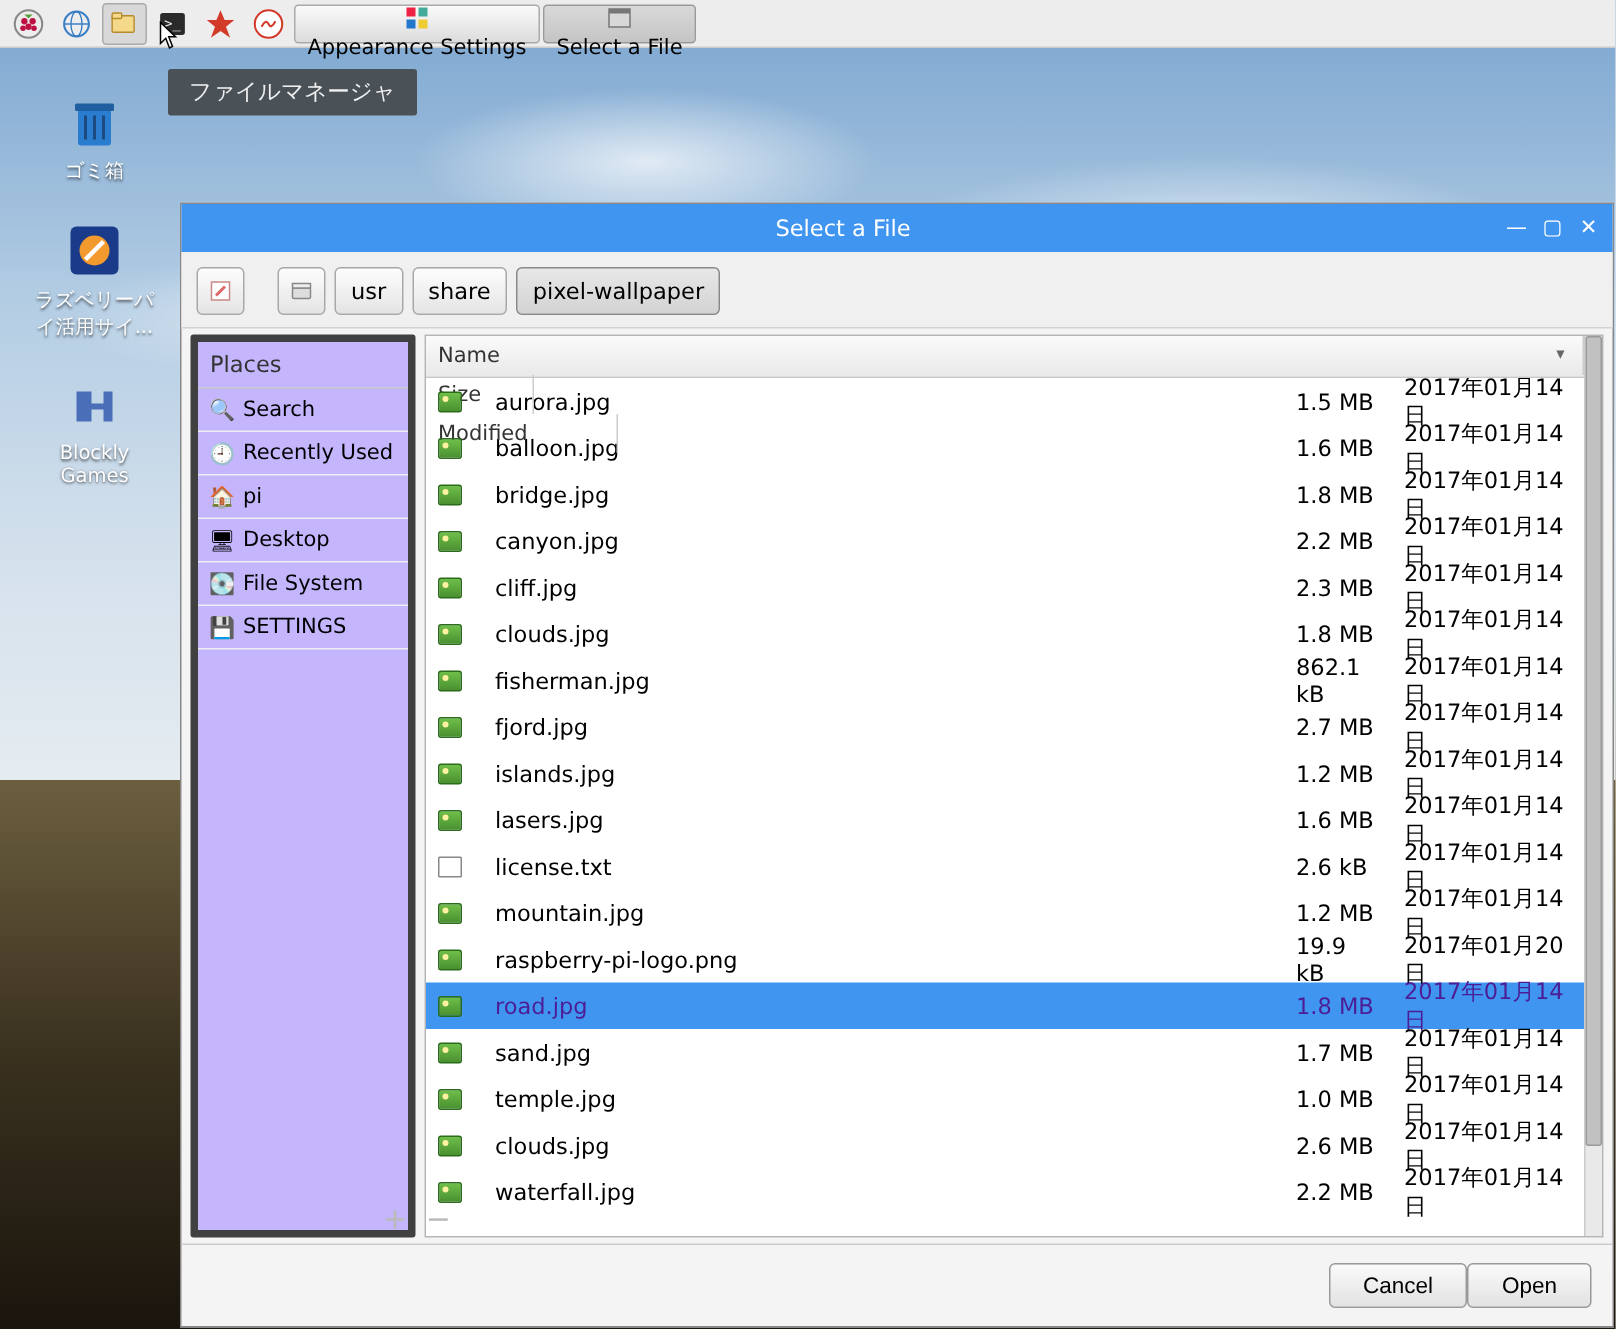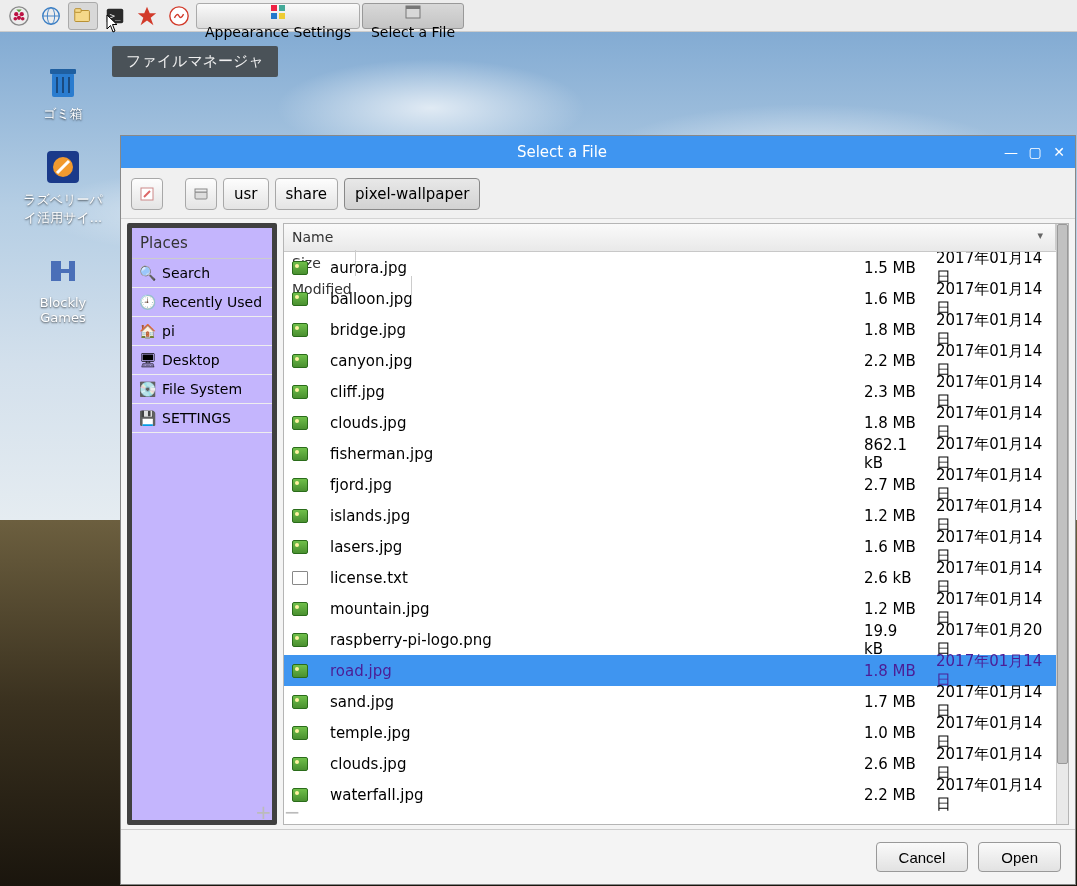--- a/index.html
+++ b/index.html
@@ -105,21 +105,21 @@
 .file-row .cell { padding:0 8px; font-size:15px;}
 .file-row .cell-name { flex:1; display:flex; gap:22px; align-items:center;}
 .file-row .cell-size { width:72px;}
 .file-row .cell-mod { width:128px;}
 .fico { width:16px; height:14px; display:inline-flex; align-items:center; justify-content:center;}
 .fico.img { background:linear-gradient(#6fbf4a,#4a9030); border:1px solid #2a6c1a; border-radius:2px; position:relative;}
 .fico.img::before { content:""; position:absolute; top:2px; left:2px; width:4px; height:4px; background:#fff2a0; border-radius:50%;}
 .fico.txt { background:#fff; border:1px solid #888; border-radius:1px;}
 .scrollbar { width:12px; background:#e9e9e9; border-left:1px solid #ccc;}
 .scrollbar .thumb { width:100%; height:90%; background:#c1c1c1; border:1px solid #999; border-radius:2px;}
-.dialog-footer { height:54px; display:flex; justify-content:flex-end; align-items:center; gap:10px; padding:0 14px;}
+.dialog-footer { height:54px; display:flex; justify-content:flex-end; align-items:center; padding:0 14px;}
 .dlg-btn { height:30px; padding:0 22px; border:1px solid #999; background:linear-gradient(#fafafa,#e2e2e2); border-radius:4px; cursor:pointer; font-size:15px;}
 .add-remove { position:absolute; left:134px; bottom:60px; display:flex; gap:12px; color:#bbb; font-size:20px;}
 .cursor-arrow {
   position:absolute; top:14px; left:106px; z-index:50;
   width:0; height:0;
 }
 .cursor-arrow svg { width:16px; height:20px; }
 </style>
 </head>
 <body>

